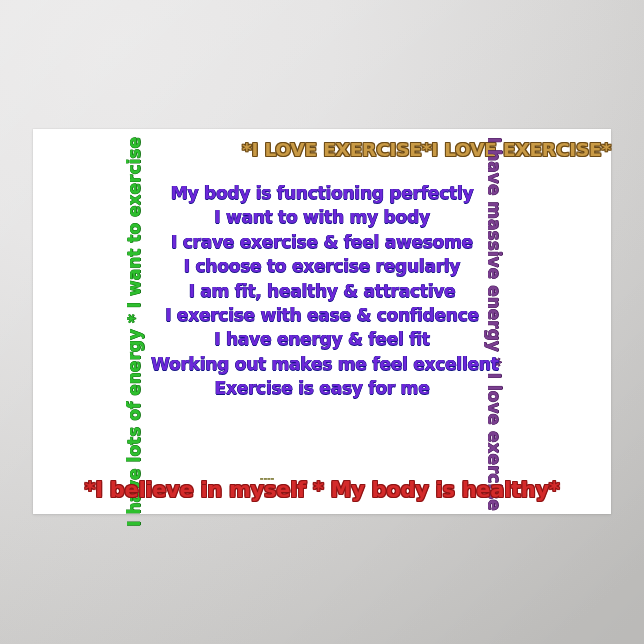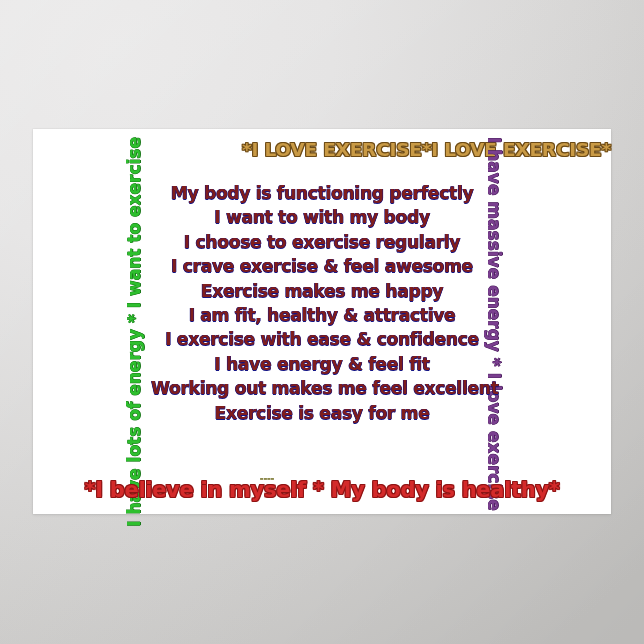--- a/index.html
+++ b/index.html
@@ -127,21 +127,21 @@
     left: 118px;
     top: 52px;
     width: 342px;
     text-align: center;
   }
   #affirmations .line {
     font-family: "DejaVu Sans", sans-serif;
     font-weight: bold;
     font-size: 17.2px;
     line-height: 24.4px;
-    color: #7f1d1d;
+    color: #6d28d9;
     white-space: nowrap;
     letter-spacing: -0.35px;
     text-shadow:
       -0.5px 0 #151585, 0.5px 0 #151585,
        0 -0.5px #151585, 0 0.5px #151585;
   }
 
   
   #title-bottom {
     position: absolute;
@@ -193,23 +193,22 @@
         <span class="vtext">I have lots of energy * I want to exercise</span>
       </div>
 
       <div id="strip-right">
         <span class="vtext">I have massive energy * I love exercise</span>
       </div>
 
       <div id="affirmations">
         <div class="line">My body is functioning perfectly</div>
         <div class="line">I want to with my body</div>
+        <div class="line">I crave exercise &amp; feel awesome</div>
         <div class="line">I choose to exercise regularly</div>
-        <div class="line">I crave exercise &amp; feel awesome</div>
-        <div class="line">Exercise makes me happy</div>
         <div class="line">I am fit, healthy &amp; attractive</div>
         <div class="line">I exercise with ease &amp; confidence</div>
         <div class="line">I have energy &amp; feel fit</div>
         <div class="line">Working out makes me feel excellent</div>
         <div class="line">Exercise is easy for me</div>
       </div>
 
       <div id="watermark">▬▬▬▬</div>
 
       <div id="title-bottom">*I believe in myself * My body is healthy*</div>

